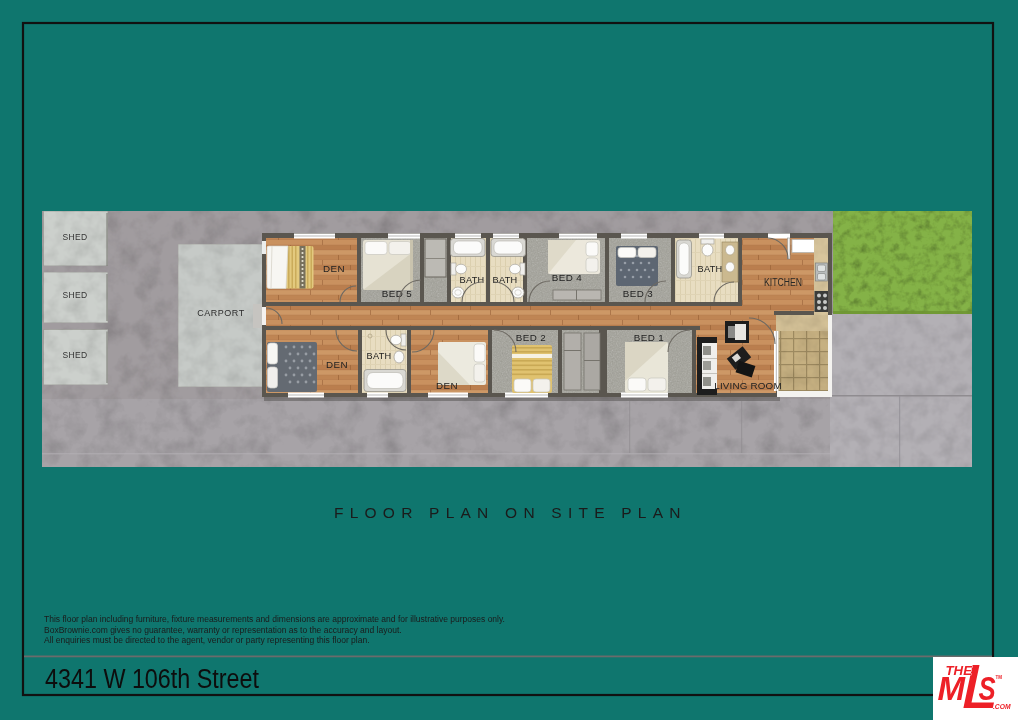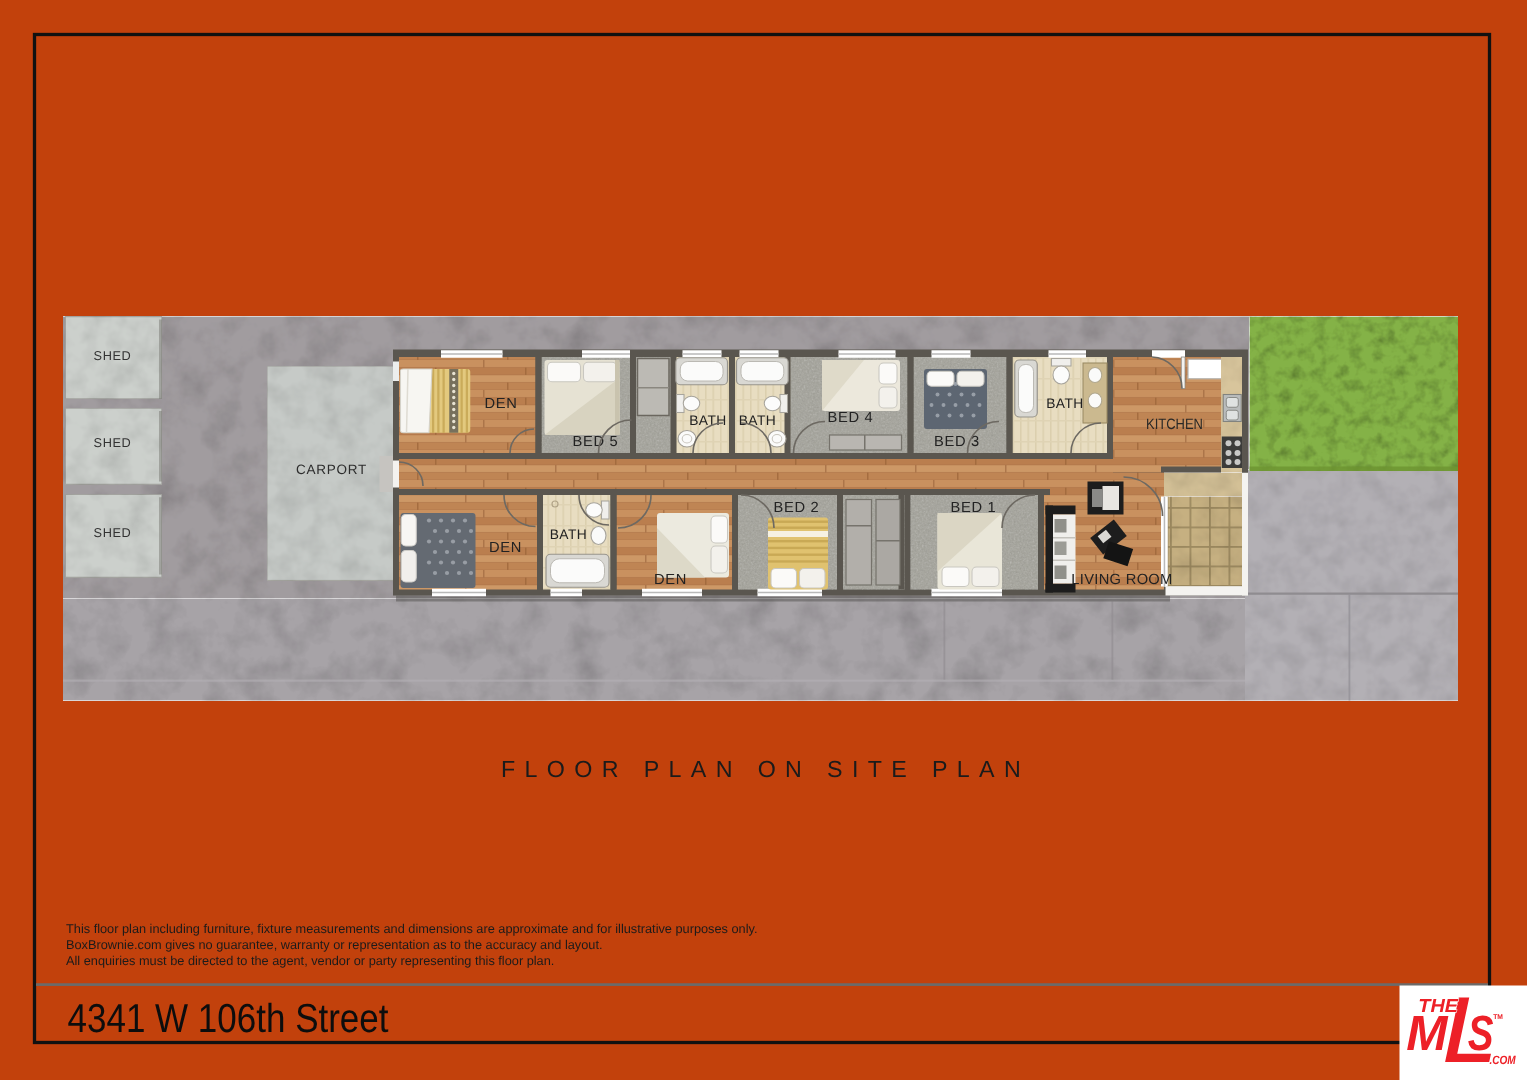--- a/index.html
+++ b/index.html
@@ -1,17 +1,17 @@
 <!DOCTYPE html>
 <html><head>
 <meta charset="utf-8">
 <style>
   html,body{margin:0;padding:0;background:#fff;width:1018px;height:720px;overflow:hidden;}
   *{font-family:"Liberation Sans", sans-serif;}
-  #page{position:relative;width:1018px;height:720px;background:#c2410c;}
+  #page{position:relative;width:1018px;height:720px;background:#0f766e;}
   svg text{font-family:"Liberation Sans", sans-serif;}
 </style>
 </head>
 <body>
 <div id="page">
 <svg width="1018" height="720" viewBox="0 0 1018 720">
 <defs>
 
   <pattern id="wood" width="60" height="20" patternUnits="userSpaceOnUse">
     <rect width="60" height="20" fill="#c18a58"></rect>

